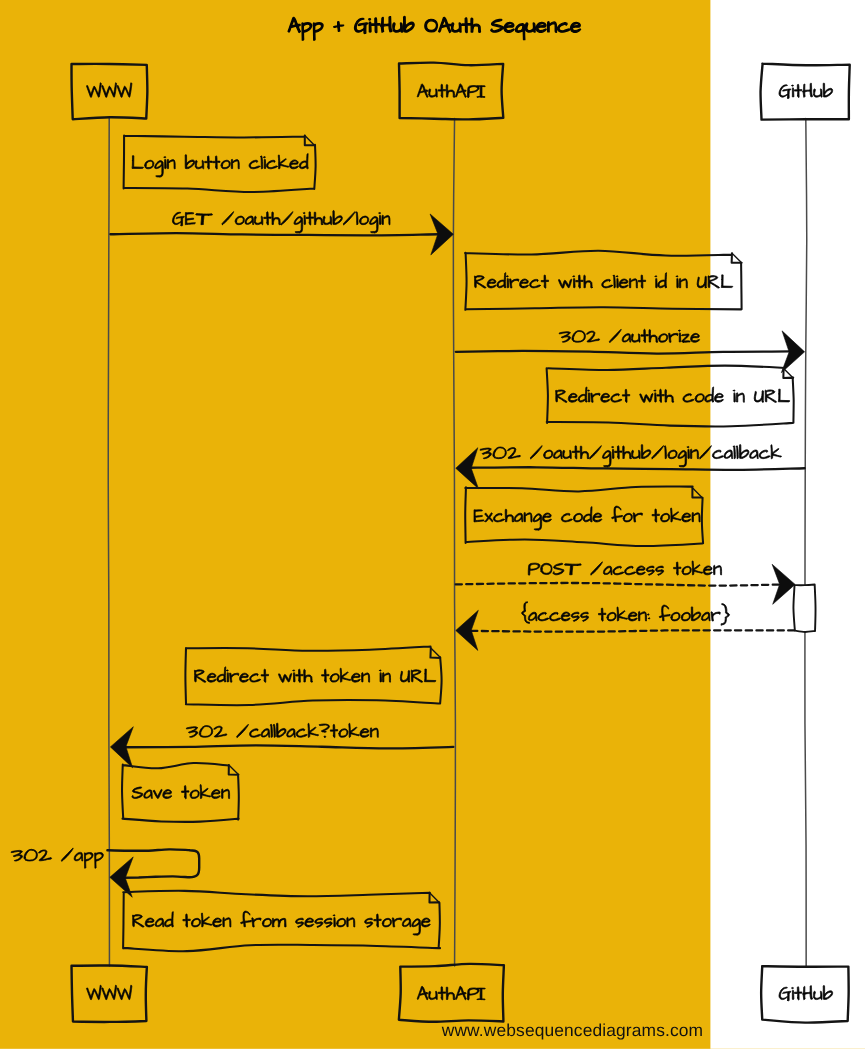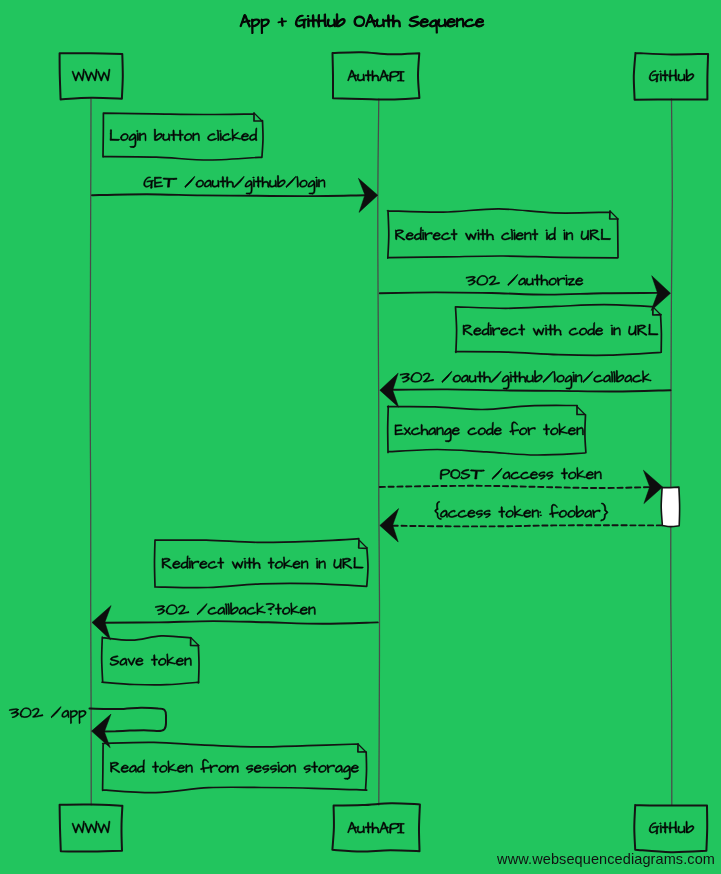--- a/index.html
+++ b/index.html
@@ -1,19 +1,19 @@
 <!DOCTYPE html>
 <html><head>
 <meta charset="utf-8">
 <title>App + GitHub OAuth Sequence</title>
 <style>
   html,body{margin:0;padding:0;}
   body{width:721px;height:874px;overflow:hidden;background:#ffffff;
        font-family:"Liberation Sans",sans-serif;}
-  #sheet{position:relative;width:721px;height:874px;background:#22c55e;}
+  #sheet{position:relative;width:592px;height:874px;background:#eab308;}
   svg#diagram{position:absolute;left:0;top:0;width:721px;height:874px;display:block;
               shape-rendering:geometricPrecision;}
   .tx   {fill:#050505;stroke:#050505;stroke-width:.62;stroke-linejoin:round;stroke-linecap:round;}
   .tx.title{stroke-width:1.1;}
   .ln   {fill:none;stroke:#141414;stroke-linecap:round;stroke-linejoin:round;stroke-width:1.7;}
   .ln.life {stroke:#4a4a4a;stroke-width:1.25;}
   .ln.pbox {stroke-width:2.0;}
   .ln.msg  {stroke-width:1.9;}
   .ln.self {stroke-width:2.0;}
   .ln.fold {stroke-width:1.15;}

